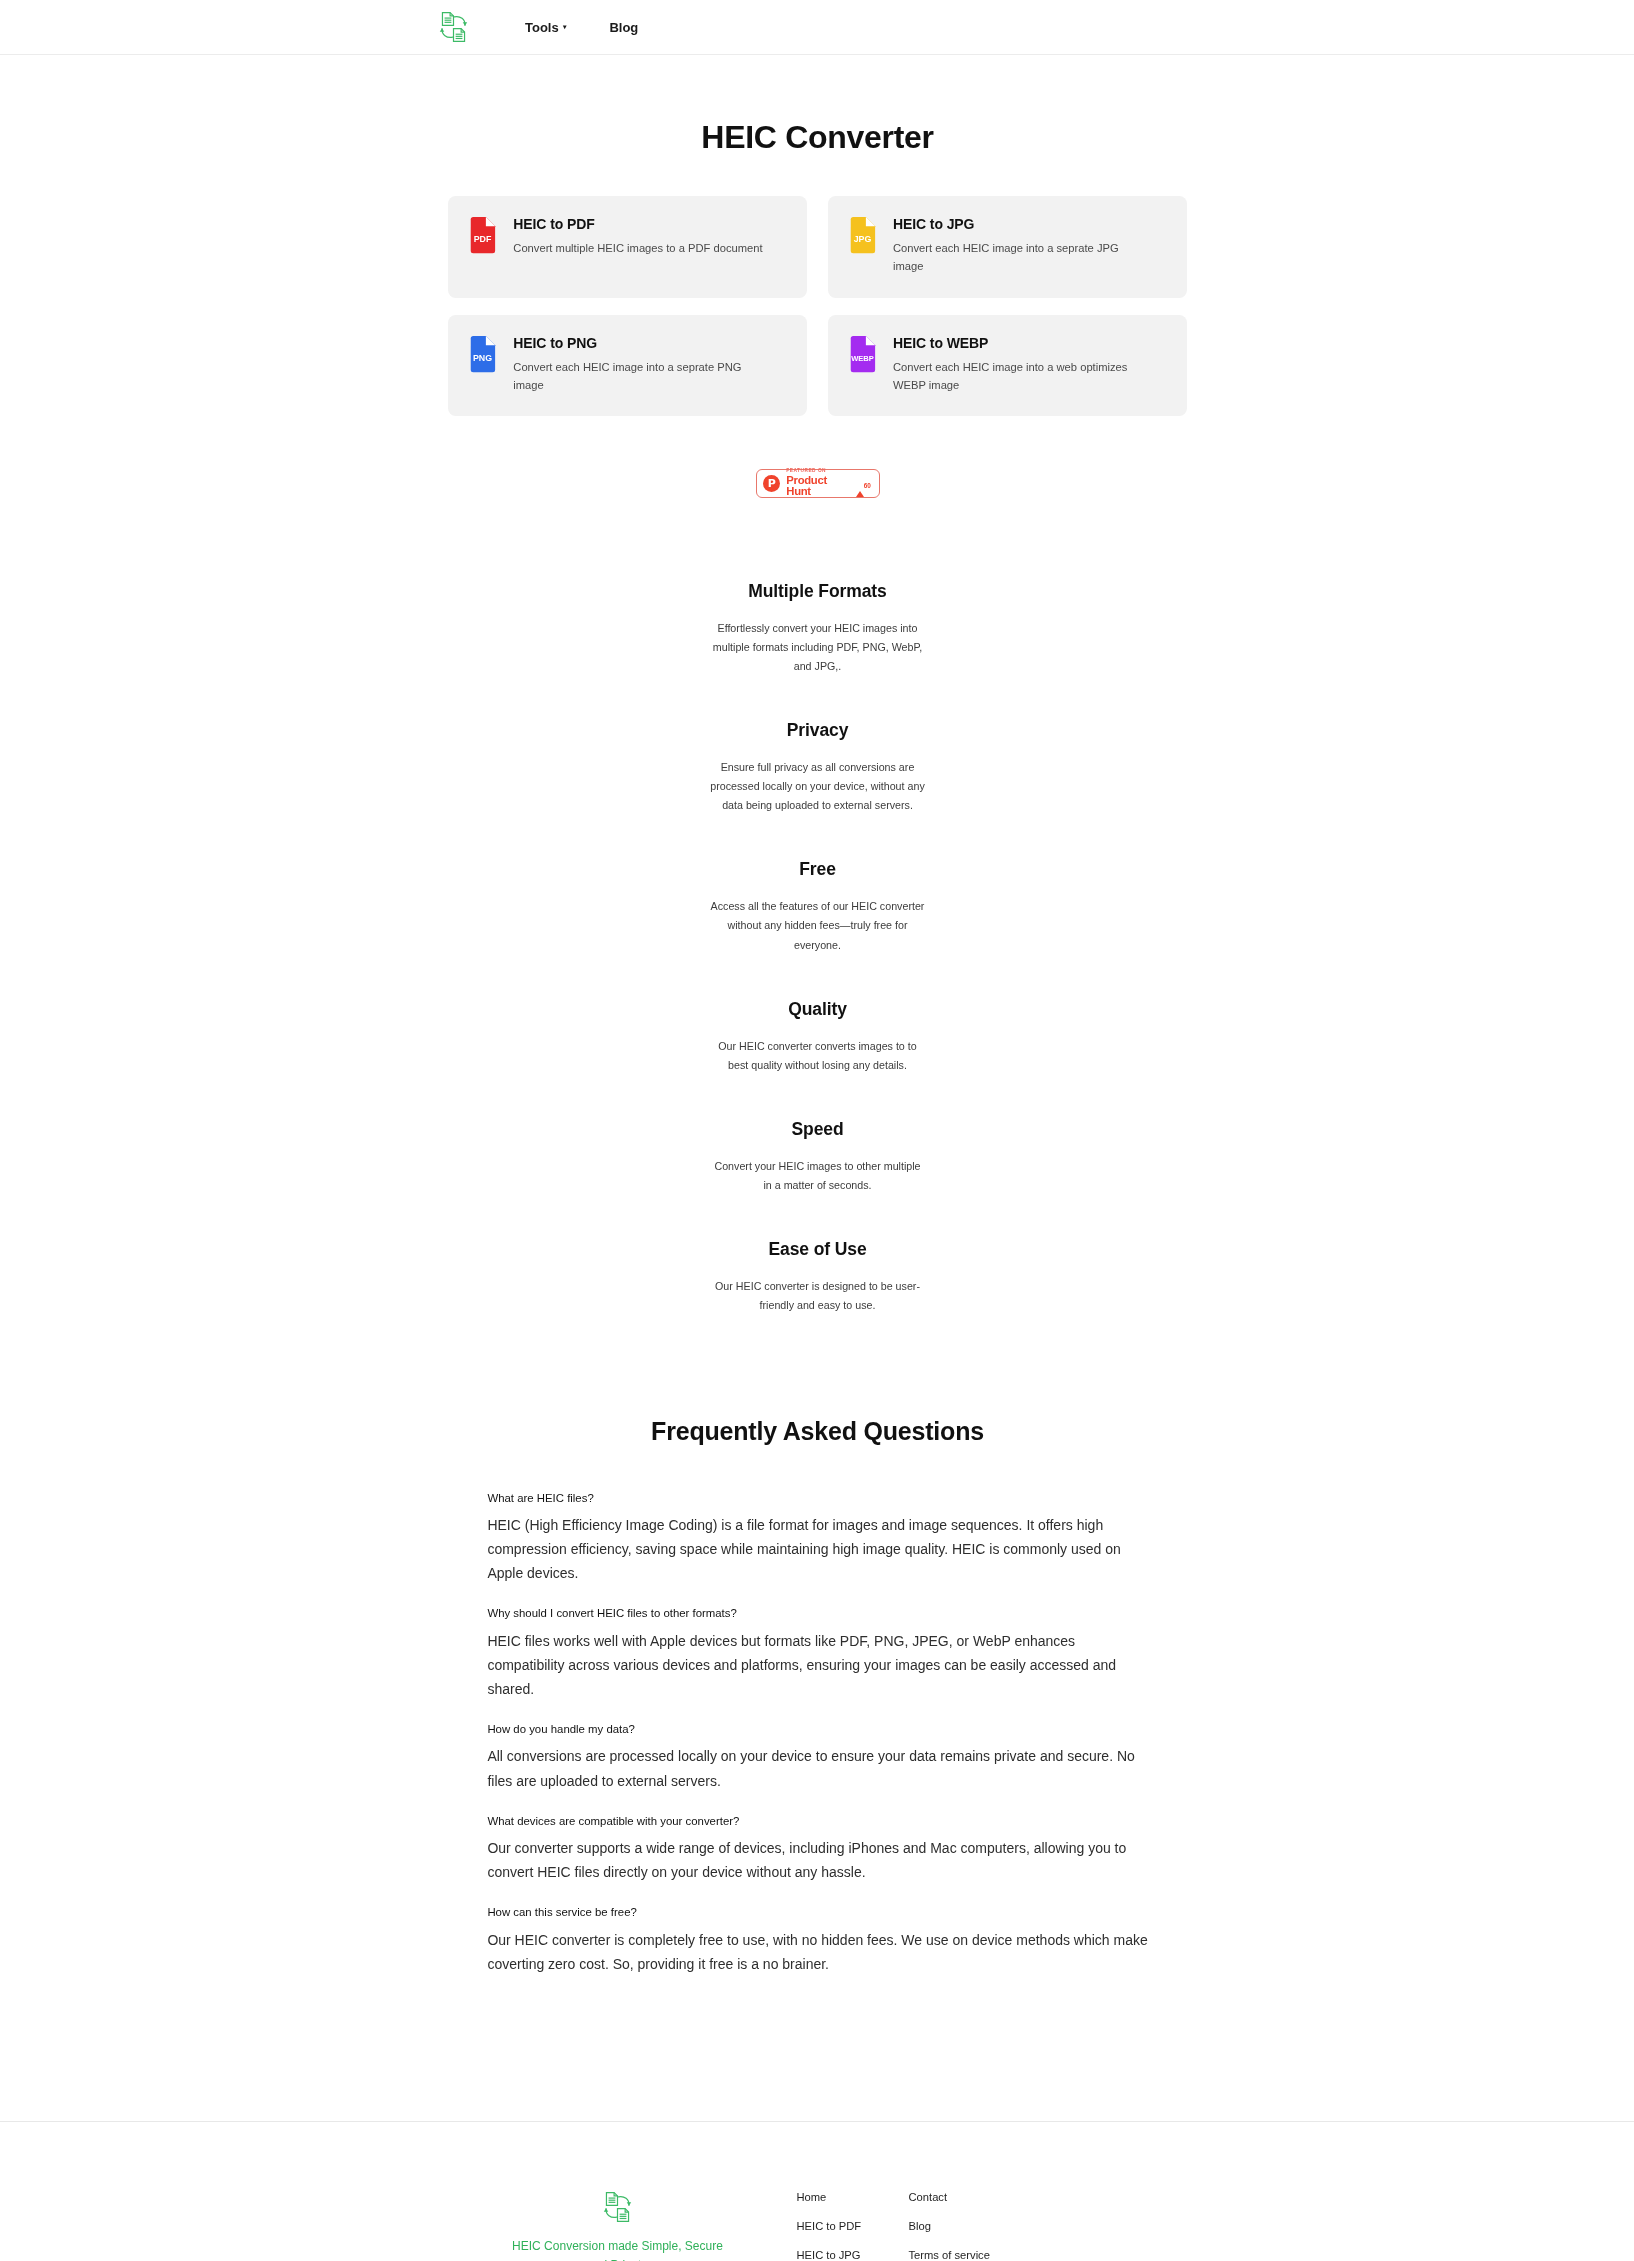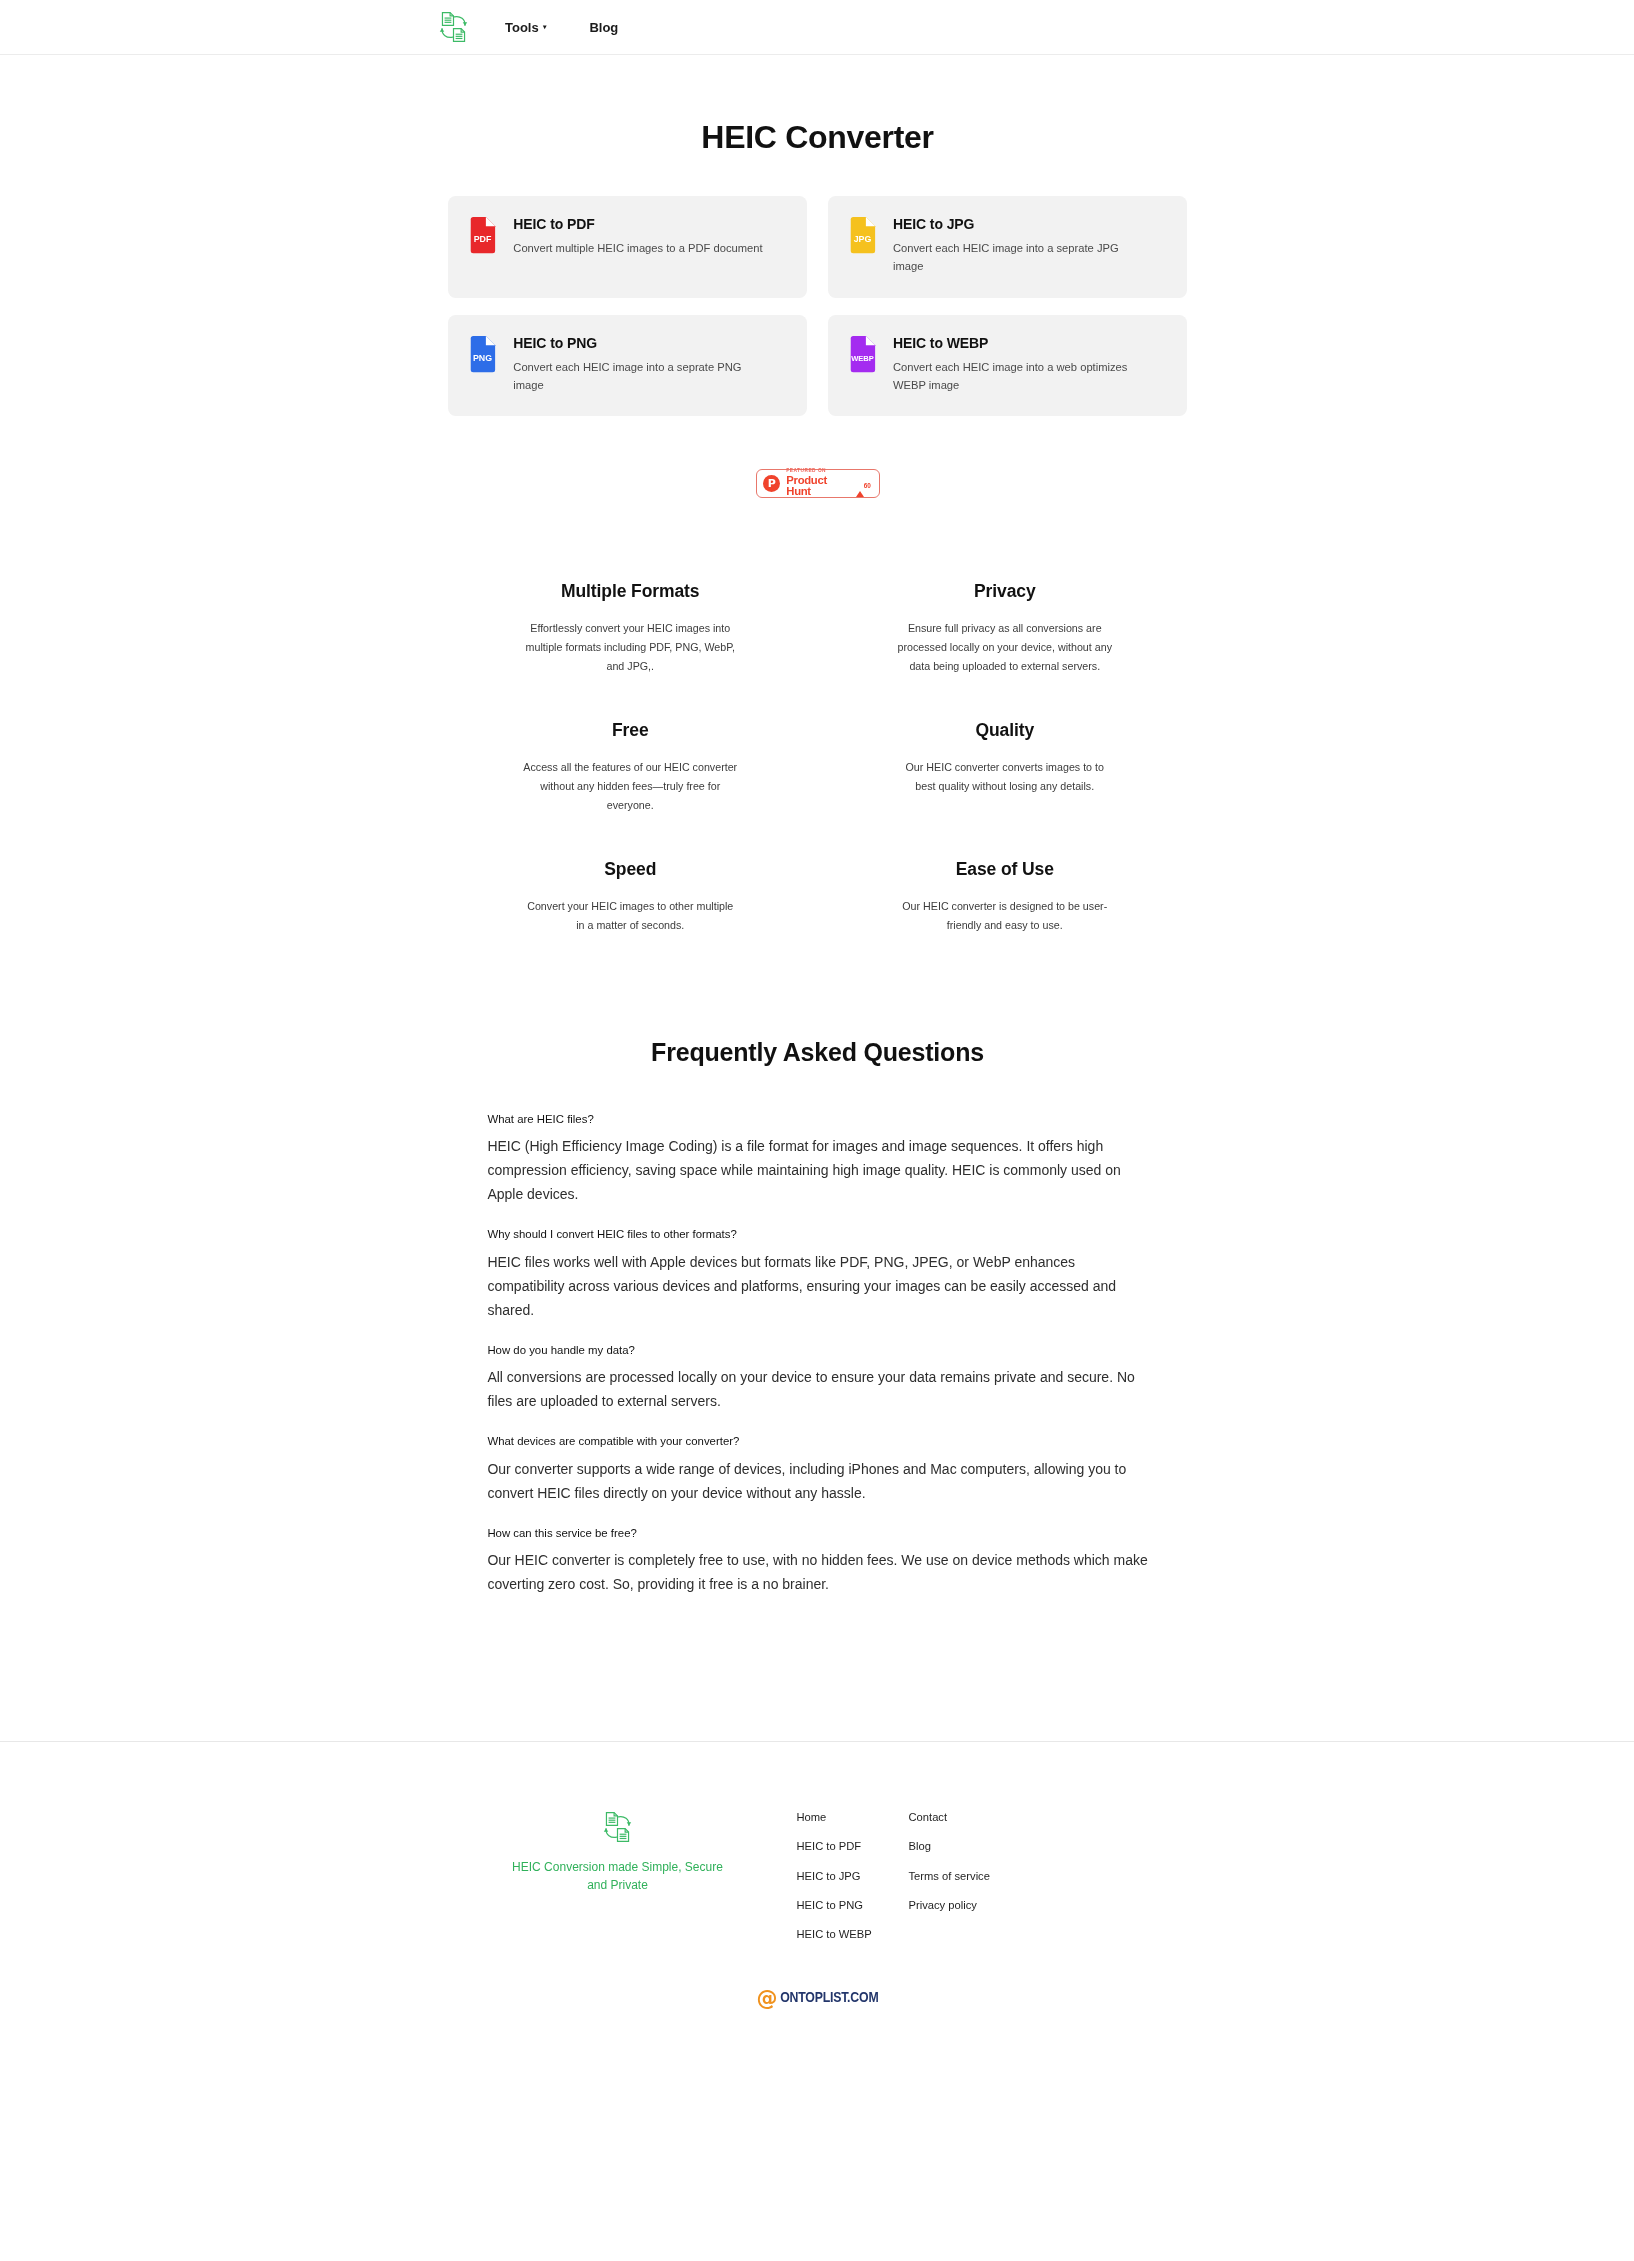--- a/index.html
+++ b/index.html
@@ -18,21 +18,21 @@
     border-bottom: 0.9px solid #ececec;
     display: flex;
     align-items: center;
     background: #fff;
   }
   .header-inner {
     width: 100%;
     display: flex;
     align-items: center;
     padding-left: 438px;
-    gap: 36px;
+    gap: 56px;
   }
   .logo-mark { width: 31px; height: 34px; display: block; flex: none; }
   .nav-links { display: flex; align-items: center; gap: 43px; }
   .nav-link {
     font-size: 13px;
     font-weight: 700;
     color: #1b1b1b;
     text-decoration: none;
     display: flex;
     align-items: center;
@@ -146,21 +146,21 @@
     font-size: 25px;
     font-weight: 700;
     color: #111;
     letter-spacing: -0.2px;
   }
   .why-section { margin-top: 83px; }
   .feature-grid {
     width: 749px;
     margin: 40px auto 4px;
     display: grid;
-    grid-template-columns: repeat(2, 1fr);
+    grid-template-columns: repeat(1, 1fr);
     row-gap: 44px;
     column-gap: 0;
   }
   .feature {
     text-align: center;
     padding: 0 15.3px;
   }
   .feature-title {
     font-size: 17.5px;
     font-weight: 700;

